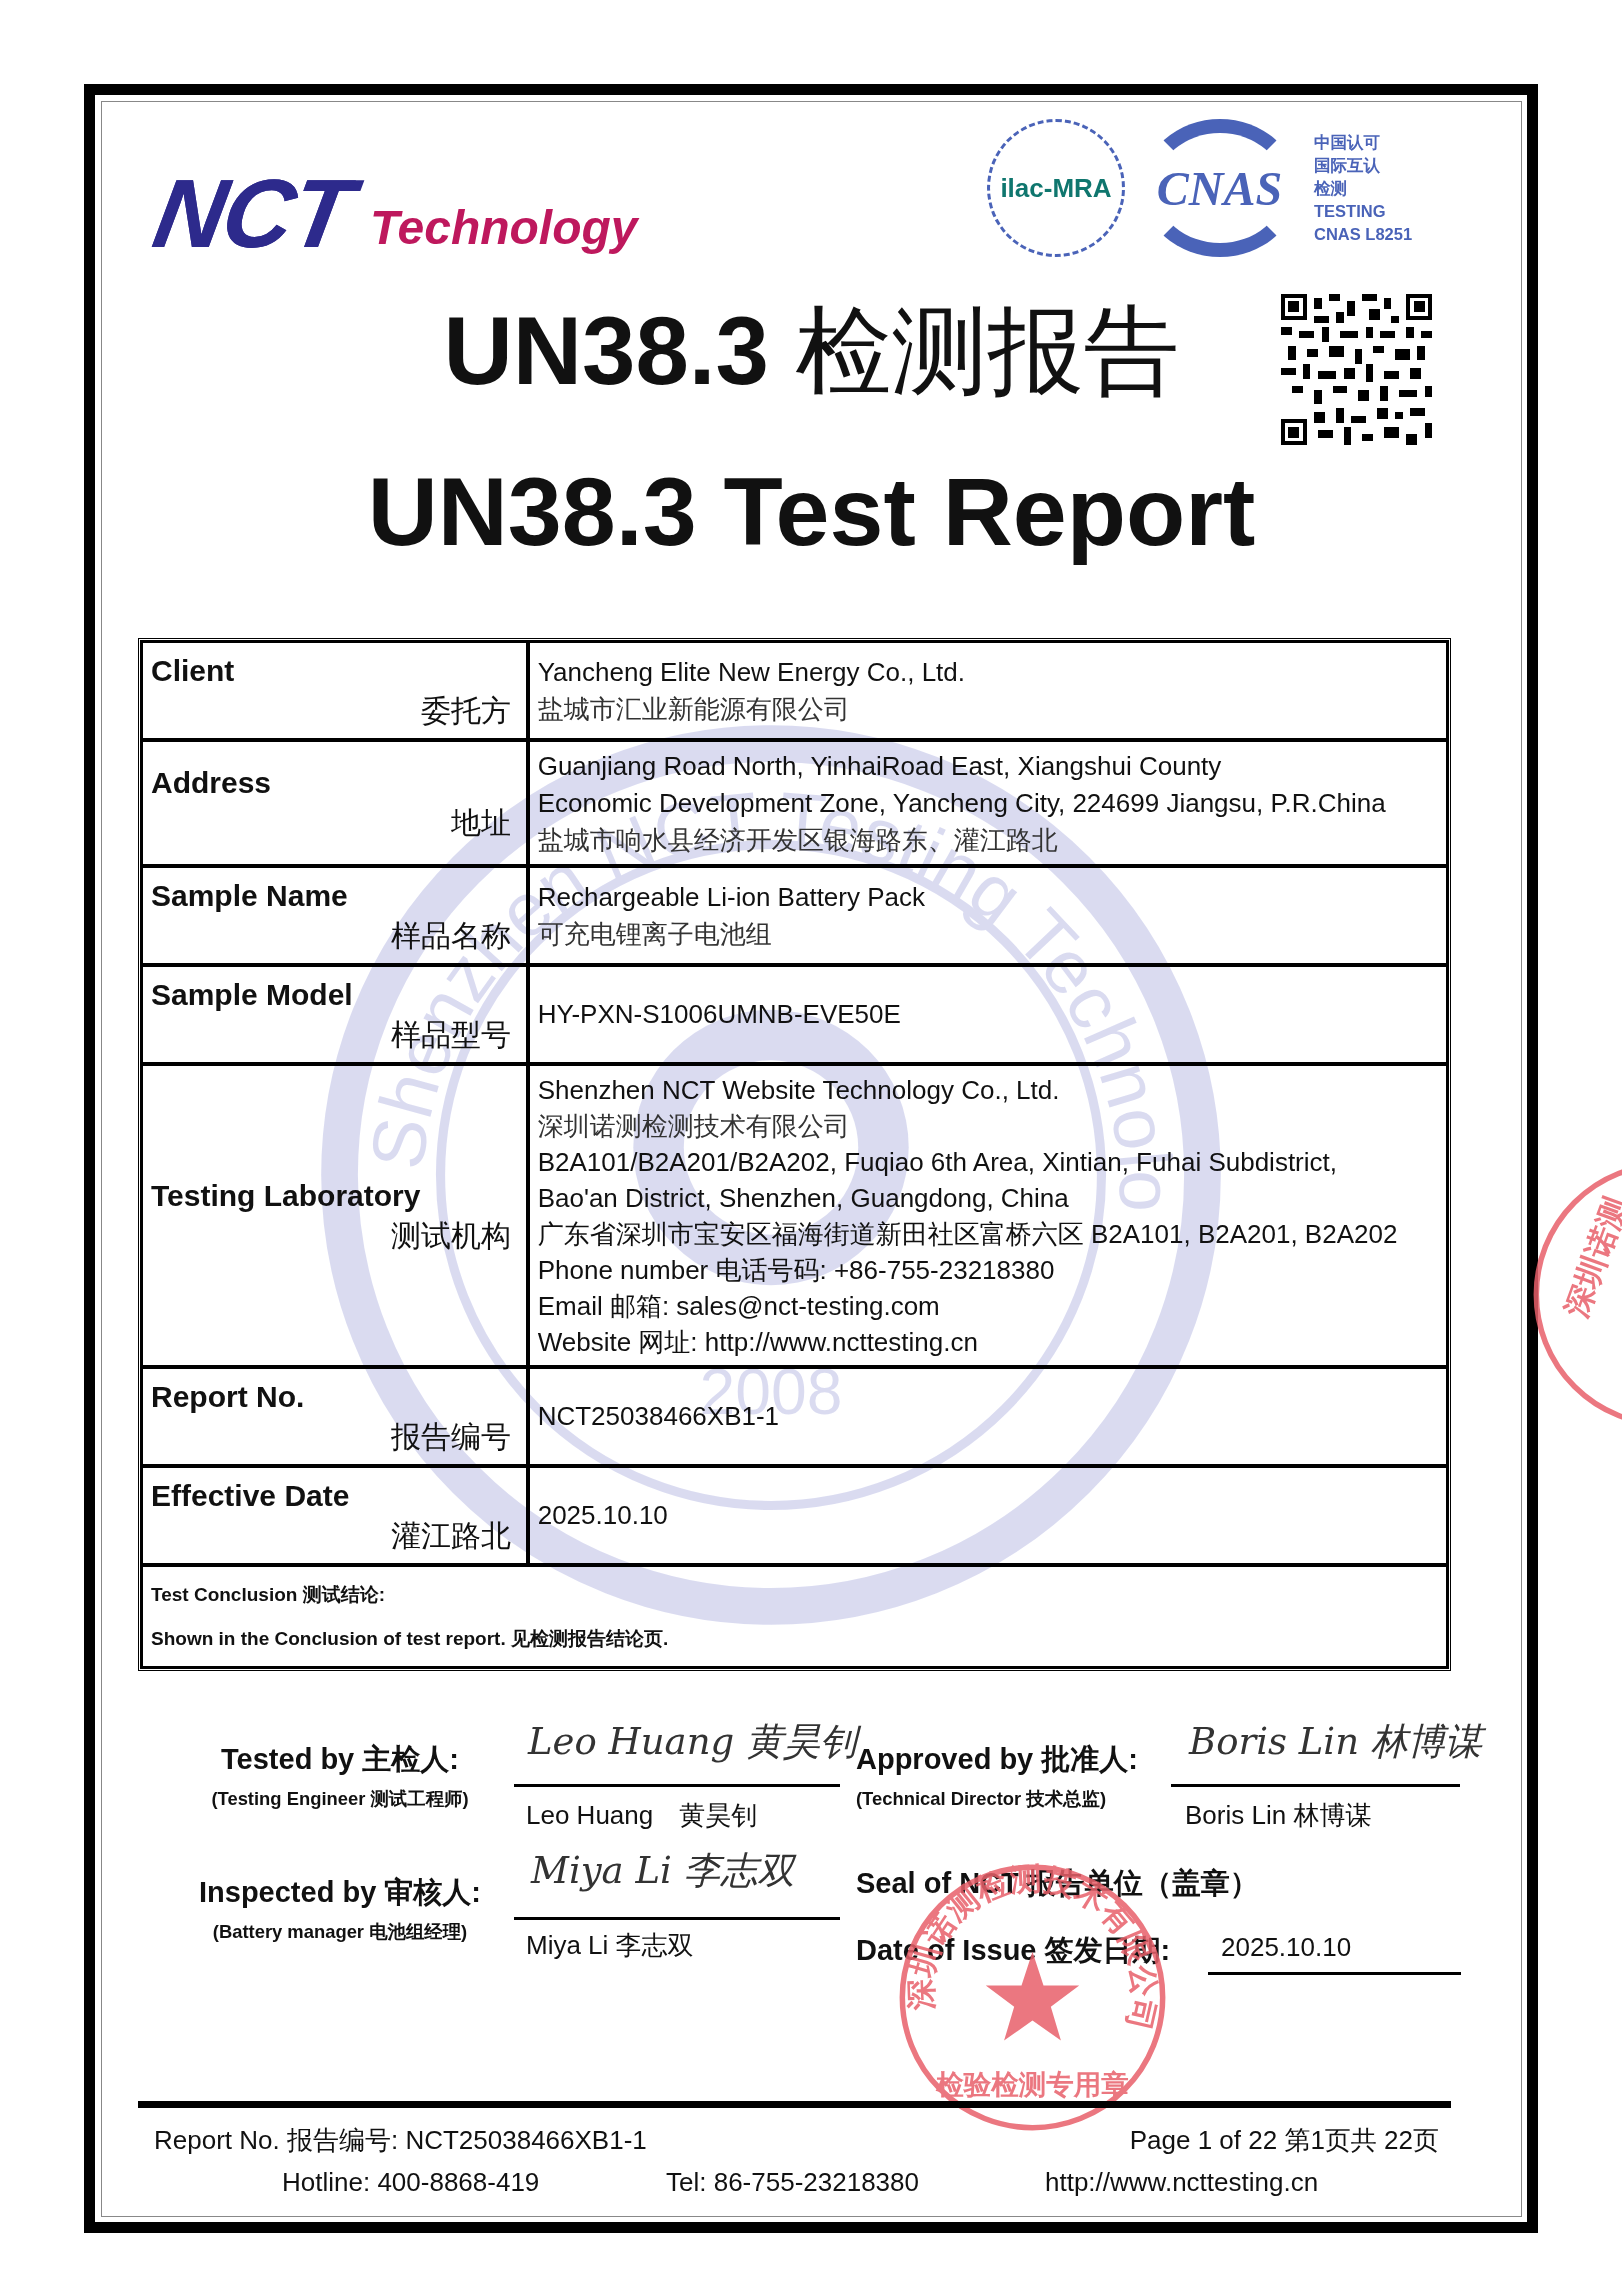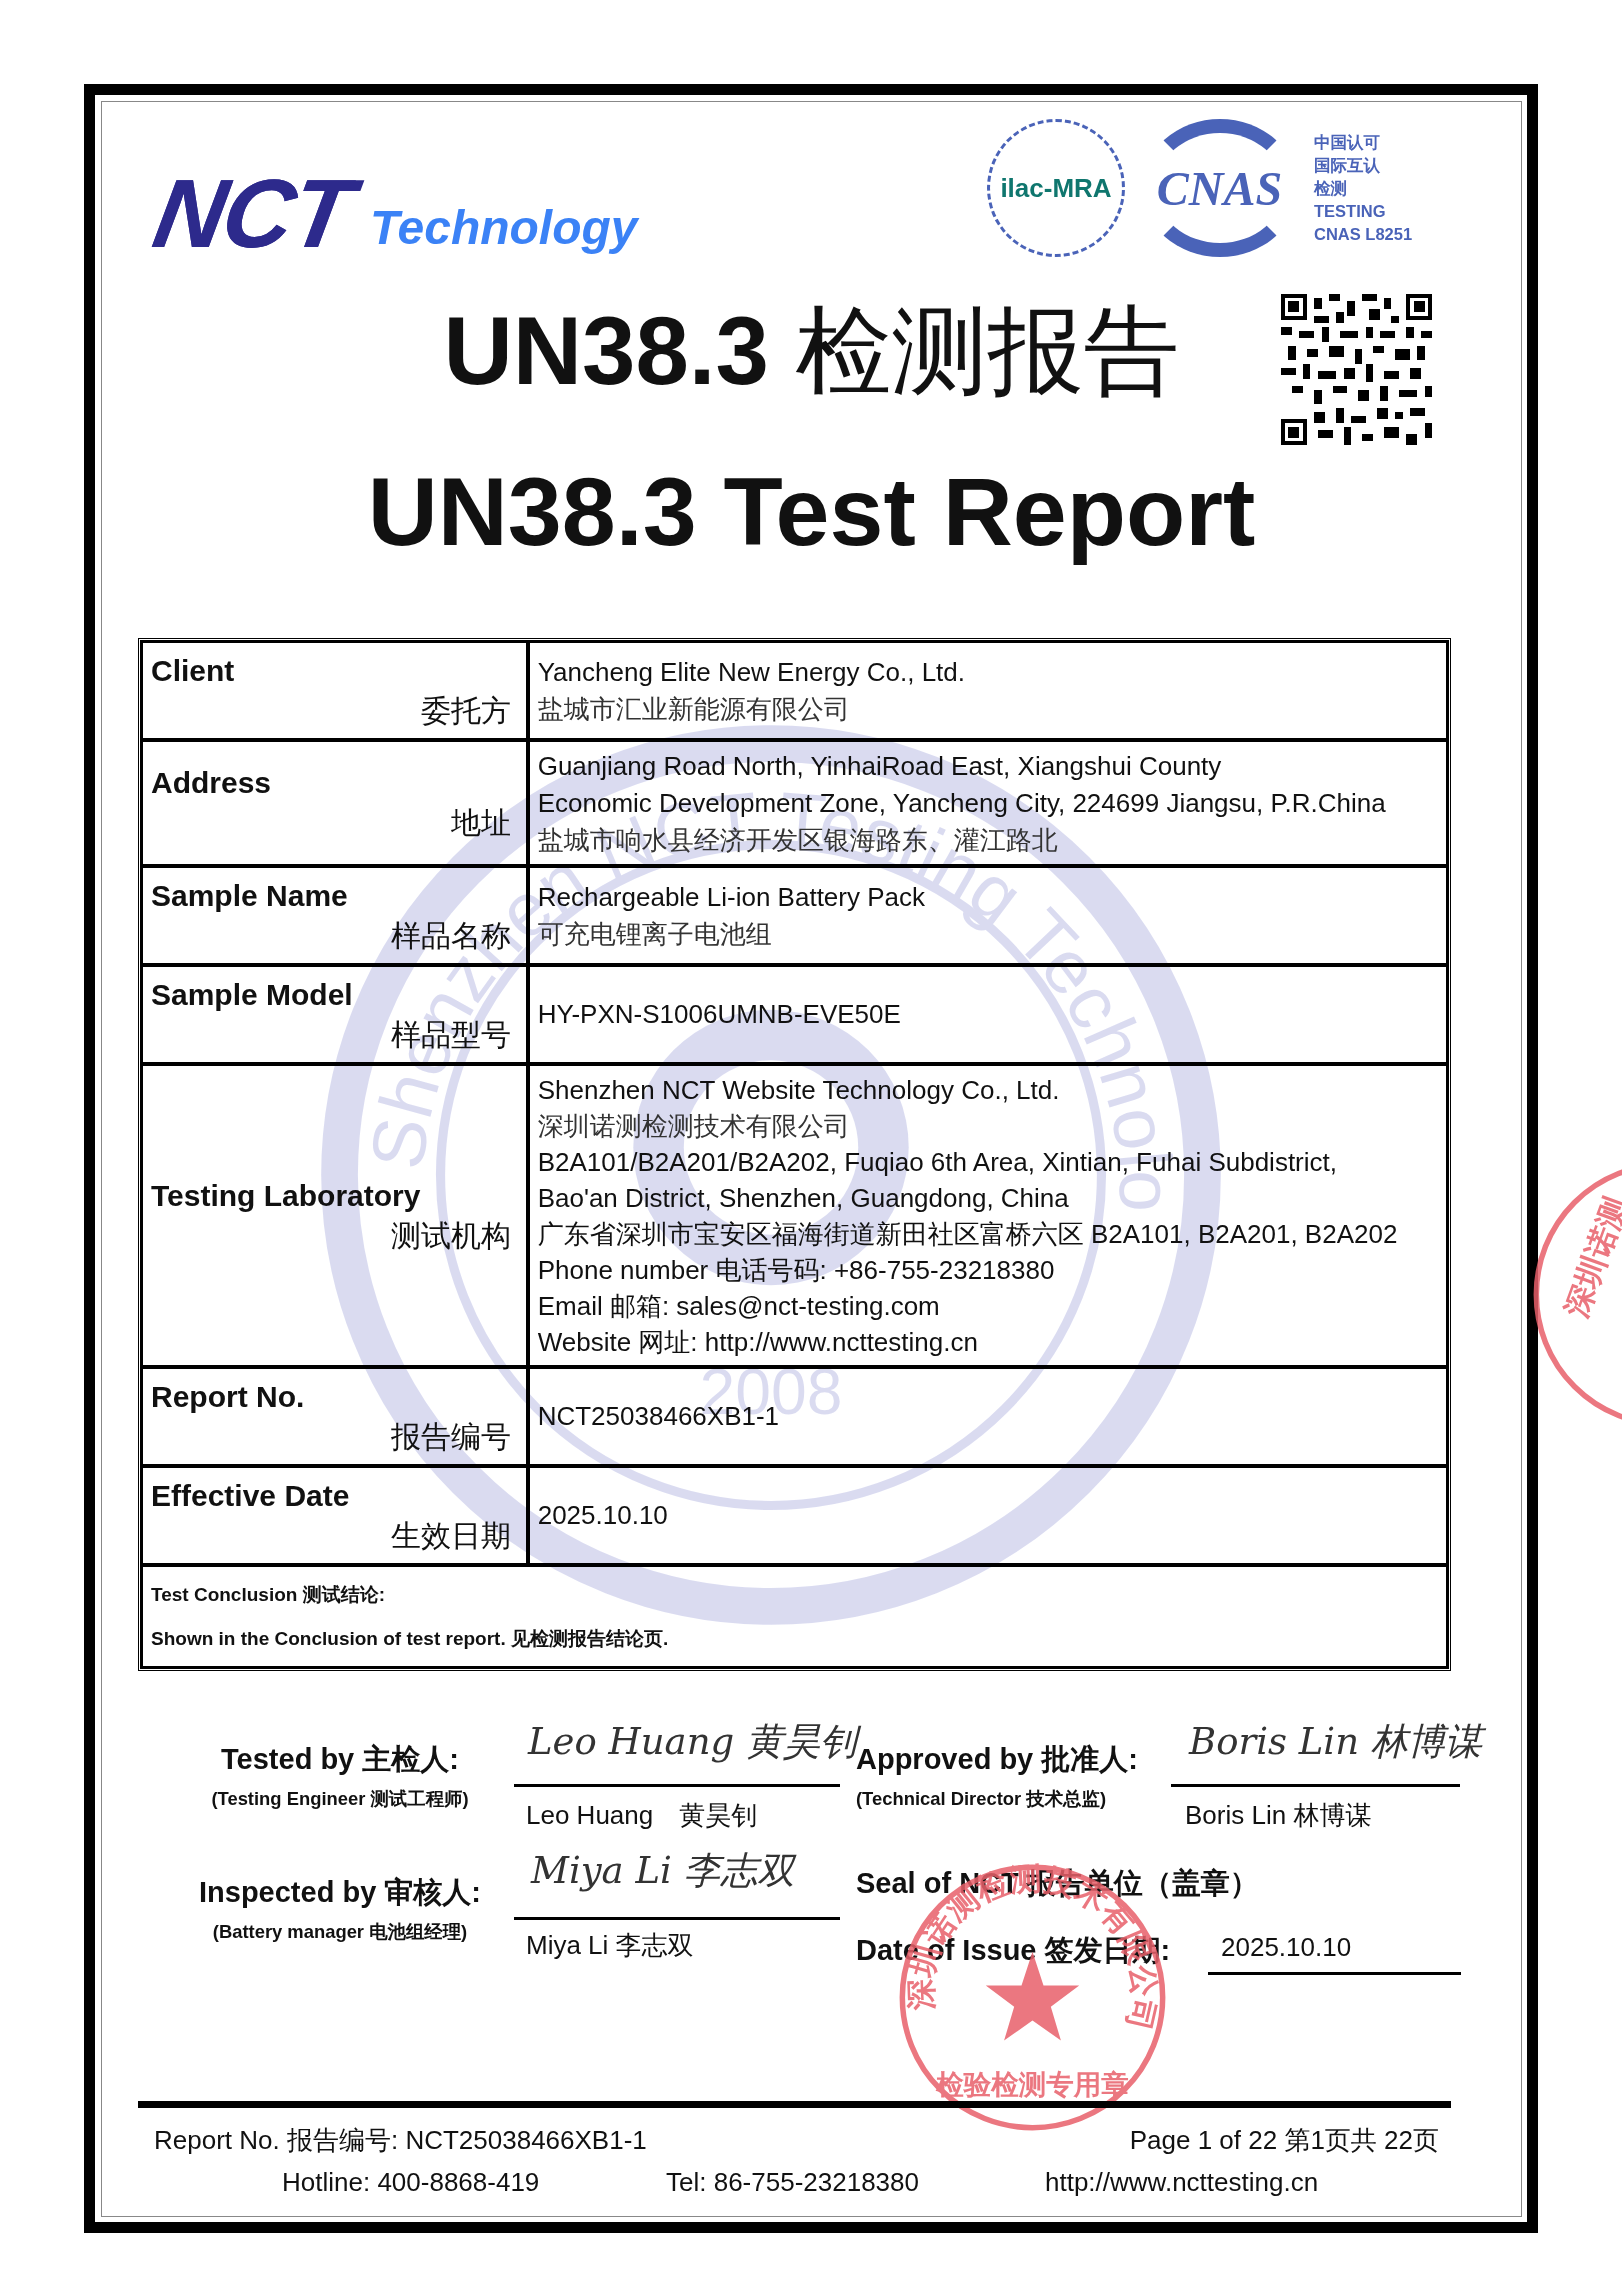--- a/index.html
+++ b/index.html
@@ -11,21 +11,21 @@
                        border:1.8px solid #888; }
   .watermark { position:absolute; left:312px; top:716px; width:918px; height:918px;
                pointer-events:none; opacity:0.22; }
   .logo { position:absolute; left:156px; top:165px; display:flex; align-items:flex-end; }
   .logo-nct { font-family:"Liberation Sans", sans-serif; font-weight:bold; font-style:italic;
               font-size:97px; color:#2d2a8c; letter-spacing:-1.8px; line-height:1;
               transform:skewX(-10deg);
               background:repeating-linear-gradient(180deg,#2d2a8c 0 9.2px,#2d2a8c 9.2px 11px);
               -webkit-background-clip:text; }
   .logo-tech { font-family:"Liberation Sans", sans-serif; font-weight:bold; font-style:italic;
-               font-size:48px; color:#3b82f6; margin-left:20px; margin-bottom:7.3px; }
+               font-size:48px; color:#be185d; margin-left:20px; margin-bottom:7.3px; }
   .accred { position:absolute; left:987px; top:119px; display:flex; align-items:center; gap:16.5px; }
   .ilac { width:138px; height:138px; border-radius:50%; border:3.7px dashed #4a63b8;
           display:flex; align-items:center; justify-content:center; color:#0f766e;
           font-weight:bold; font-size:26px; box-sizing:border-box; }
   .cnas { width:156px; height:138px; position:relative; display:flex; align-items:center; justify-content:center; }
   .cnas-ring { position:absolute; inset:0; border-radius:50%;
                border:14.7px solid #4a63b8; border-left-color:transparent; border-right-color:transparent; }
   .cnas-text { position:relative; font-family:"Liberation Serif", serif; font-weight:bold;
                font-style:italic; font-size:48px; color:#4a63b8; }
   .cnas-side { color:#4a63b8; font-weight:bold; font-size:16.5px; line-height:23px; }
@@ -230,21 +230,21 @@
           <div class="lab-en">Report No.</div>
           <div class="lab-cn">报告编号</div>
         </td>
     <td class="value">
           <div>NCT25038466XB1-1</div>
         </td>
   </tr>
   <tr style="height:99px">
     <td class="label">
           <div class="lab-en">Effective Date</div>
-          <div class="lab-cn">生效日期</div>
+          <div class="lab-cn">灌江路北</div>
         </td>
     <td class="value">
           <div>2025.10.10</div>
         </td>
   </tr>
   <tr style="height:92px">
     <td class="concl" colspan="2">
       <div>Test Conclusion 测试结论:</div>
       <div>Shown in the Conclusion of test report. 见检测报告结论页.</div>
     </td>

